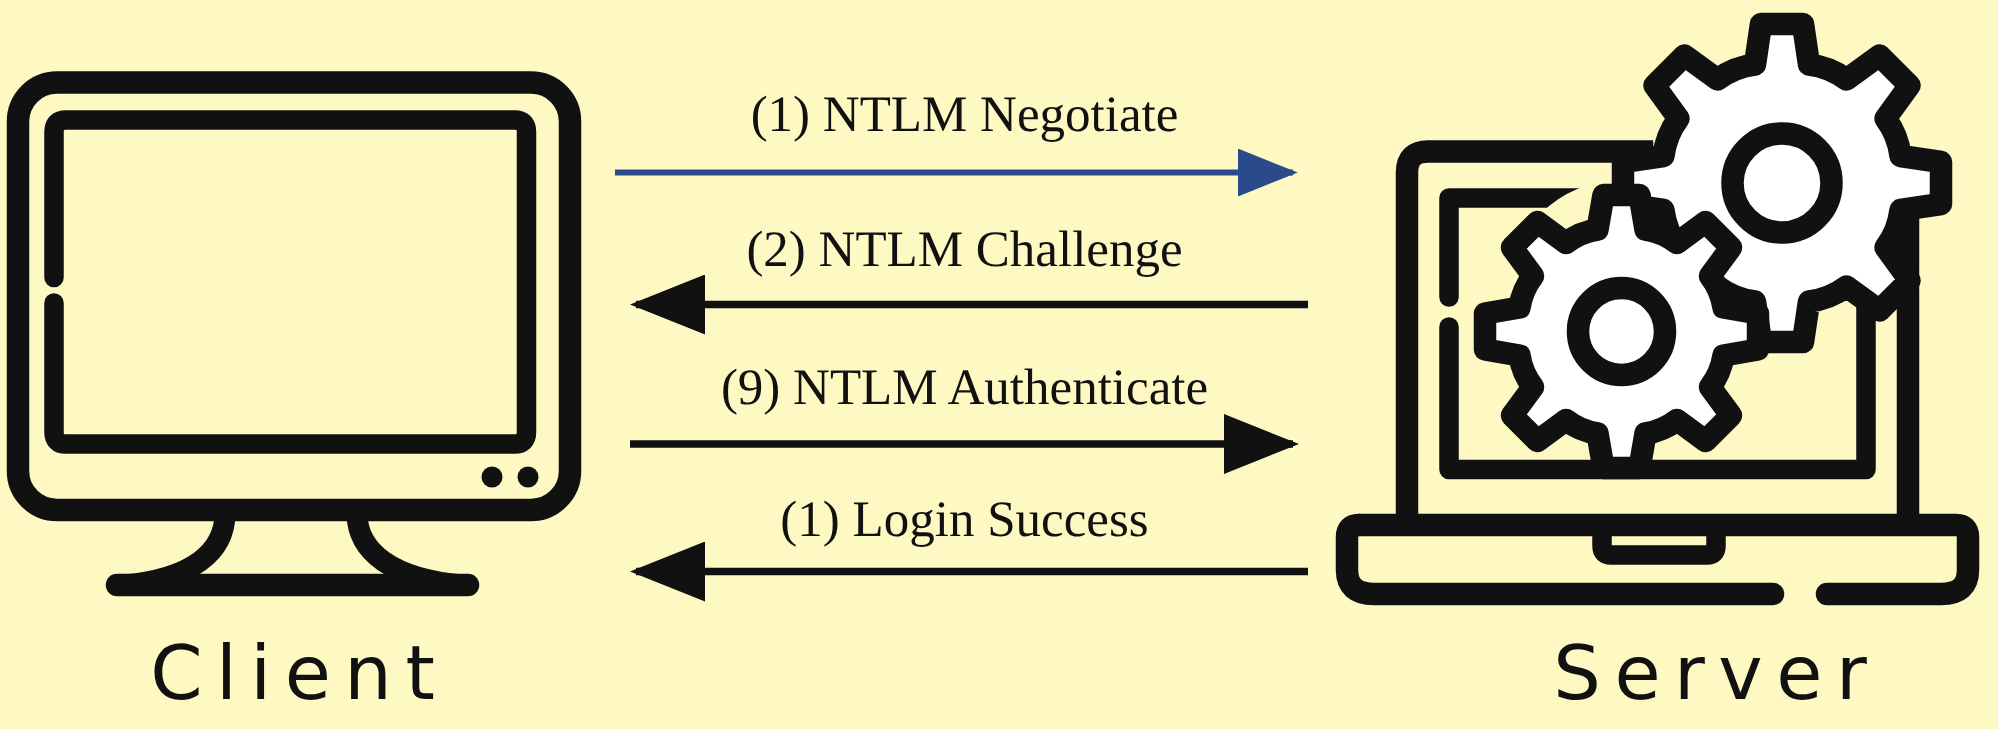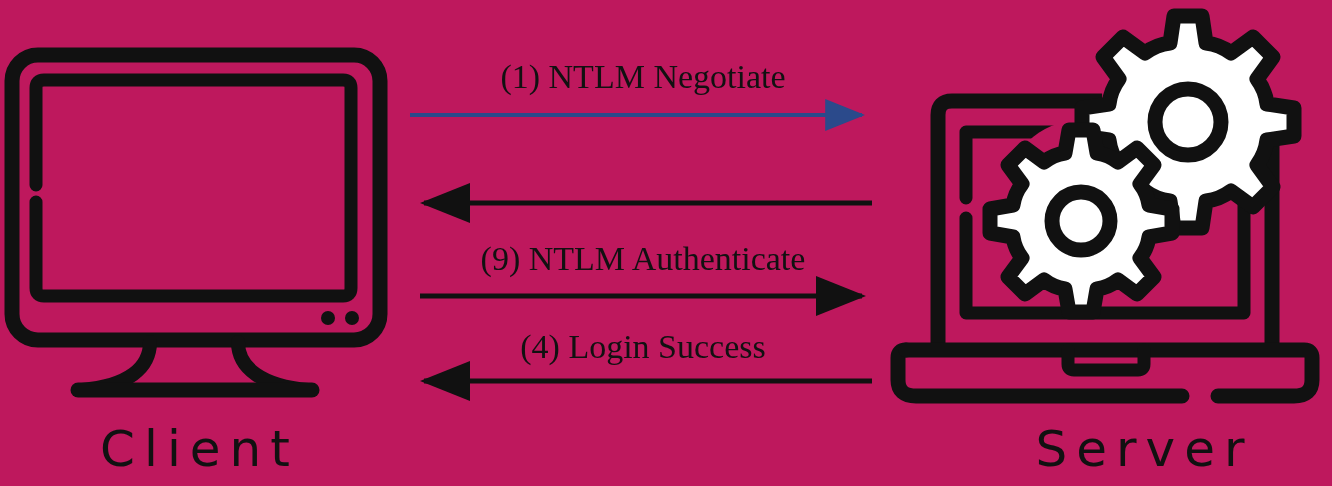--- a/index.html
+++ b/index.html
@@ -8,21 +8,21 @@
     padding: 0;
     background: #ffffff;
   }
   body {
     font-family: "Liberation Serif", serif;
   }
   #diagram-root {
     position: relative;
     width: 1332px;
     height: 486px;
-    background: #be185d;
+    background: #fef9c3;
     overflow: hidden;
   }
   .layer {
     position: absolute;
     top: 0;
     left: 0;
     width: 1332px;
     height: 486px;
   }
   .node-label {
@@ -170,19 +170,20 @@
     <line x1="410" y1="115" x2="862" y2="115" stroke="#2b4a8b" stroke-width="4" marker-end="url(#arrowhead-blue-right)"></line>
 
     <line x1="872" y1="203" x2="424" y2="203" stroke="#111111" stroke-width="5" marker-end="url(#arrowhead-black-left)"></line>
 
     <line x1="420" y1="296" x2="862" y2="296" stroke="#111111" stroke-width="5" marker-end="url(#arrowhead-black-right)"></line>
 
     <line x1="872" y1="381" x2="424" y2="381" stroke="#111111" stroke-width="5" marker-end="url(#arrowhead-black-left)"></line>
   </svg>
 
   <div class="msg-label" id="msg-label-0">(1) NTLM Negotiate</div>
+  <div class="msg-label" id="msg-label-1">(2) NTLM Challenge</div>
   <div class="msg-label" id="msg-label-2">(9) NTLM Authenticate</div>
-  <div class="msg-label" id="msg-label-3">(4) Login Success</div>
+  <div class="msg-label" id="msg-label-3">(1) Login Success</div>
 
   <div class="node-label" id="client-label">Client</div>
   <div class="node-label" id="server-label">Server</div>
 
 </div>
 
 </body></html>

